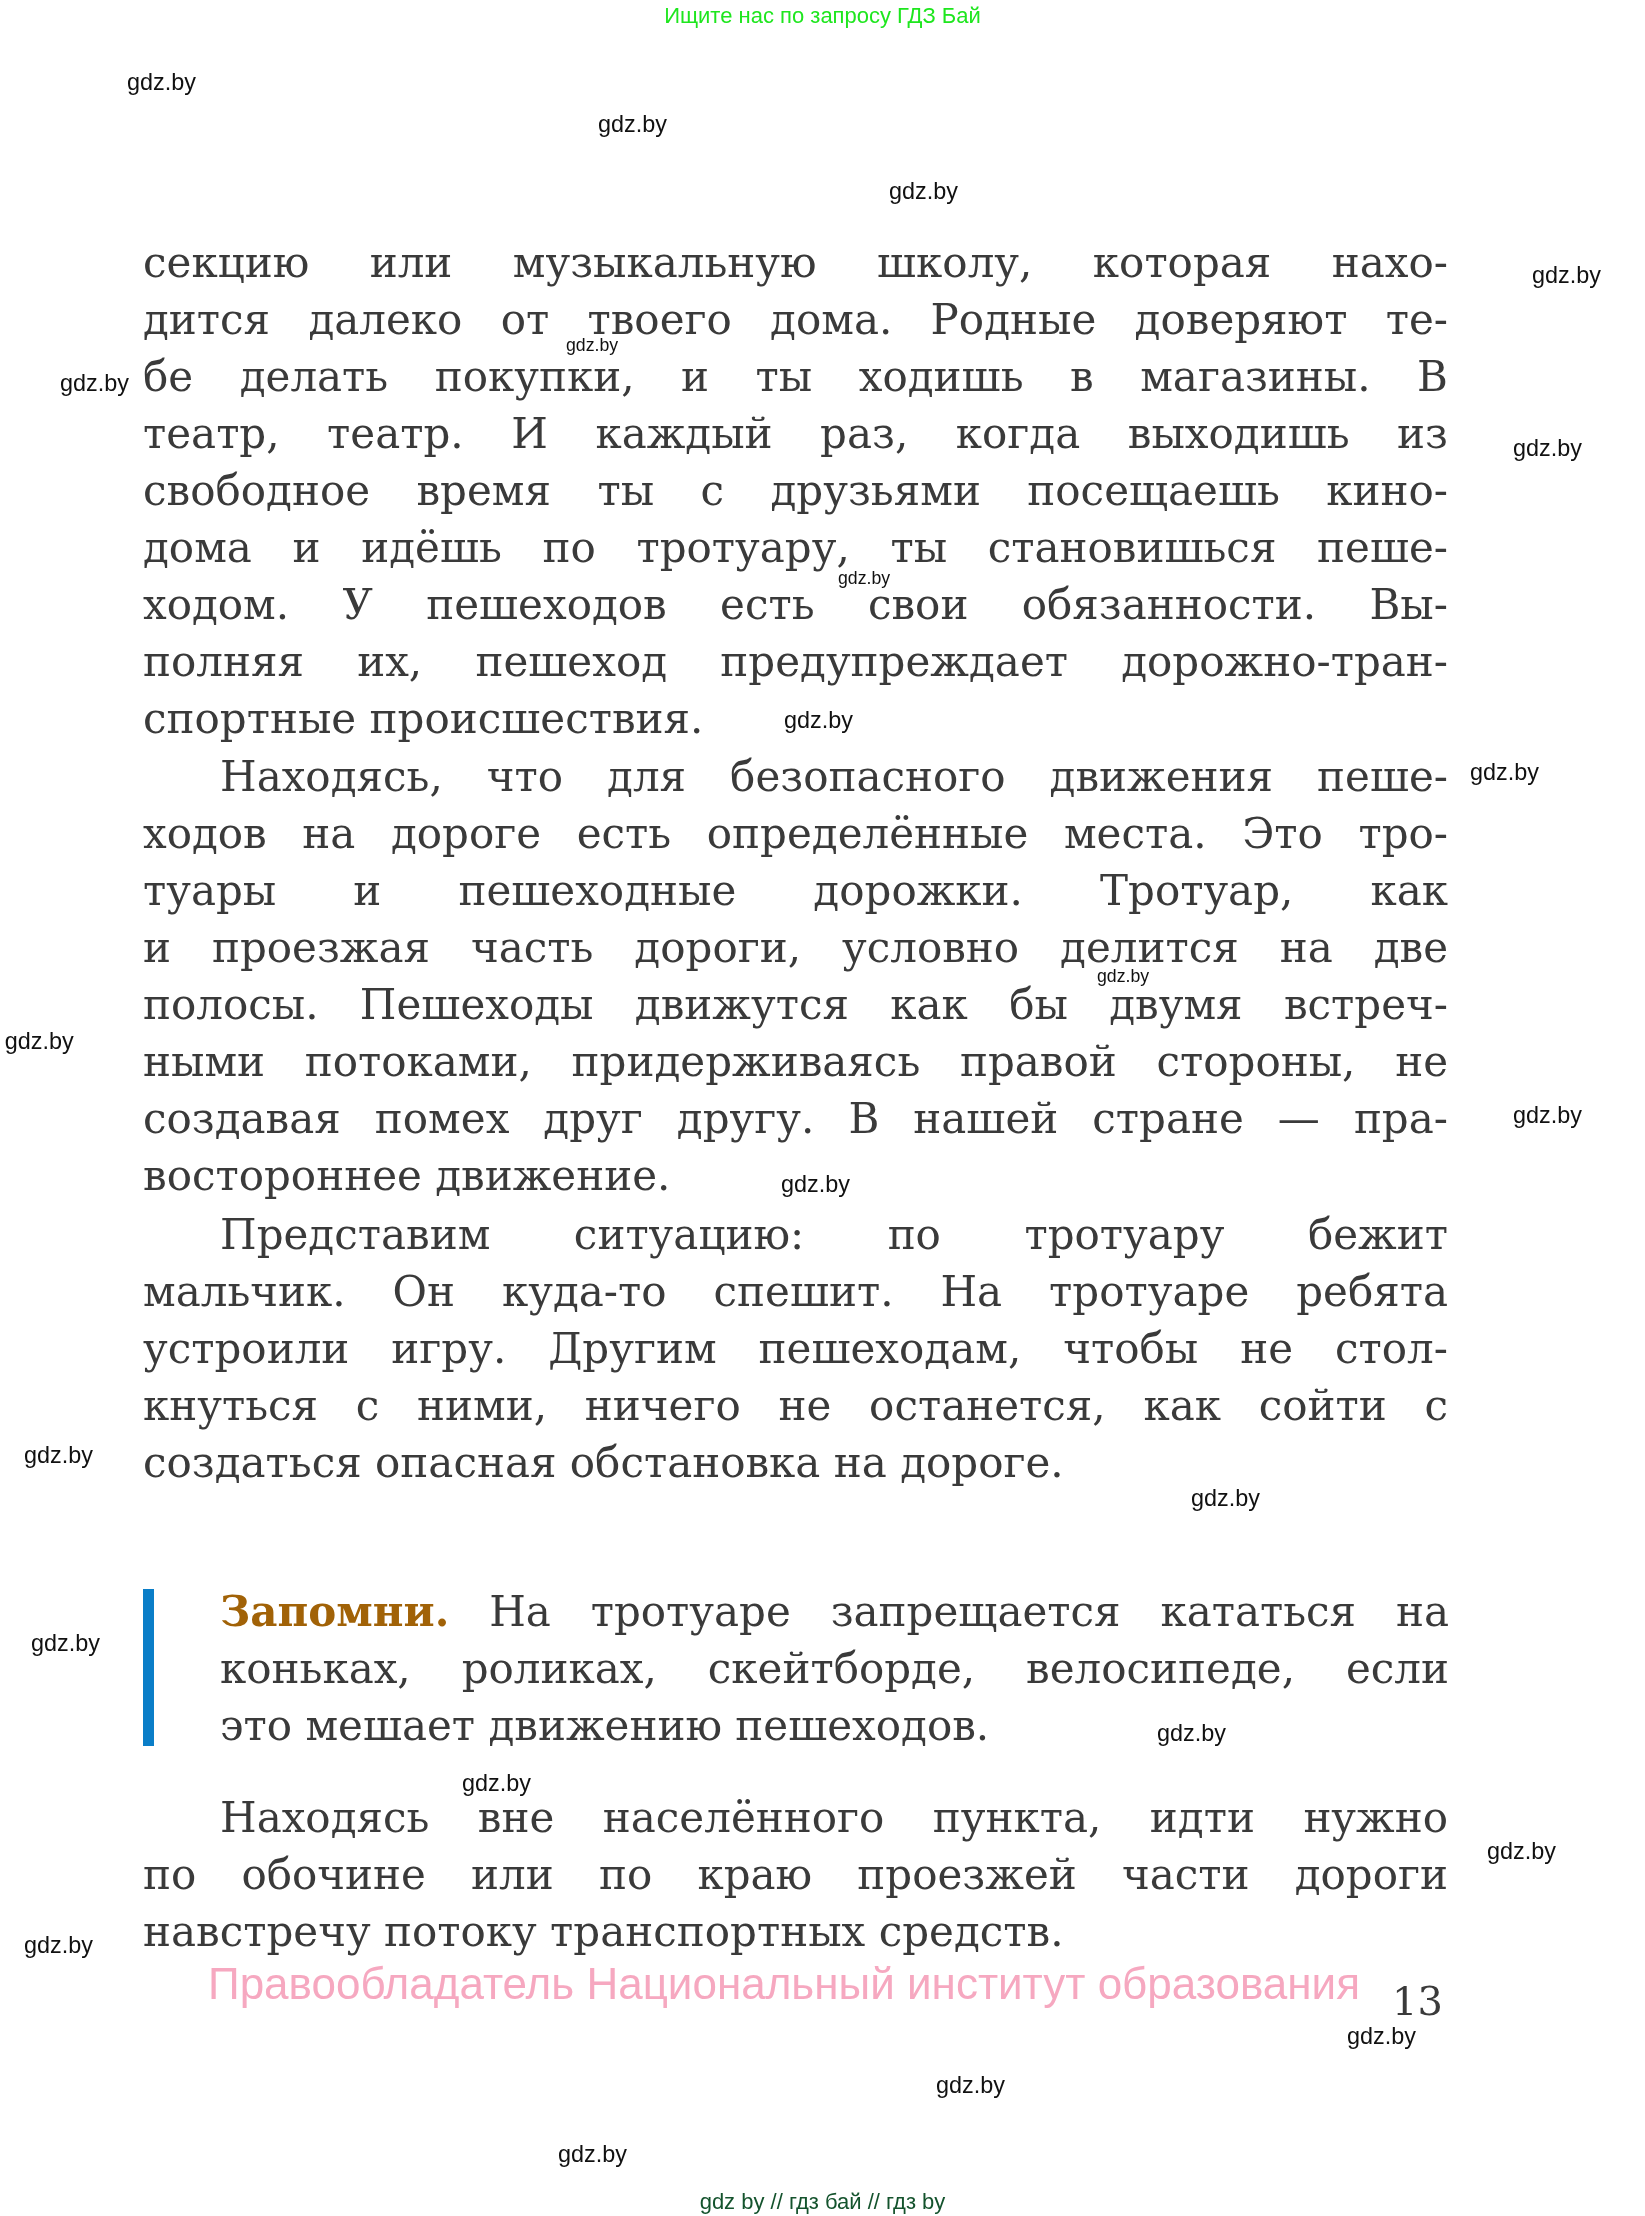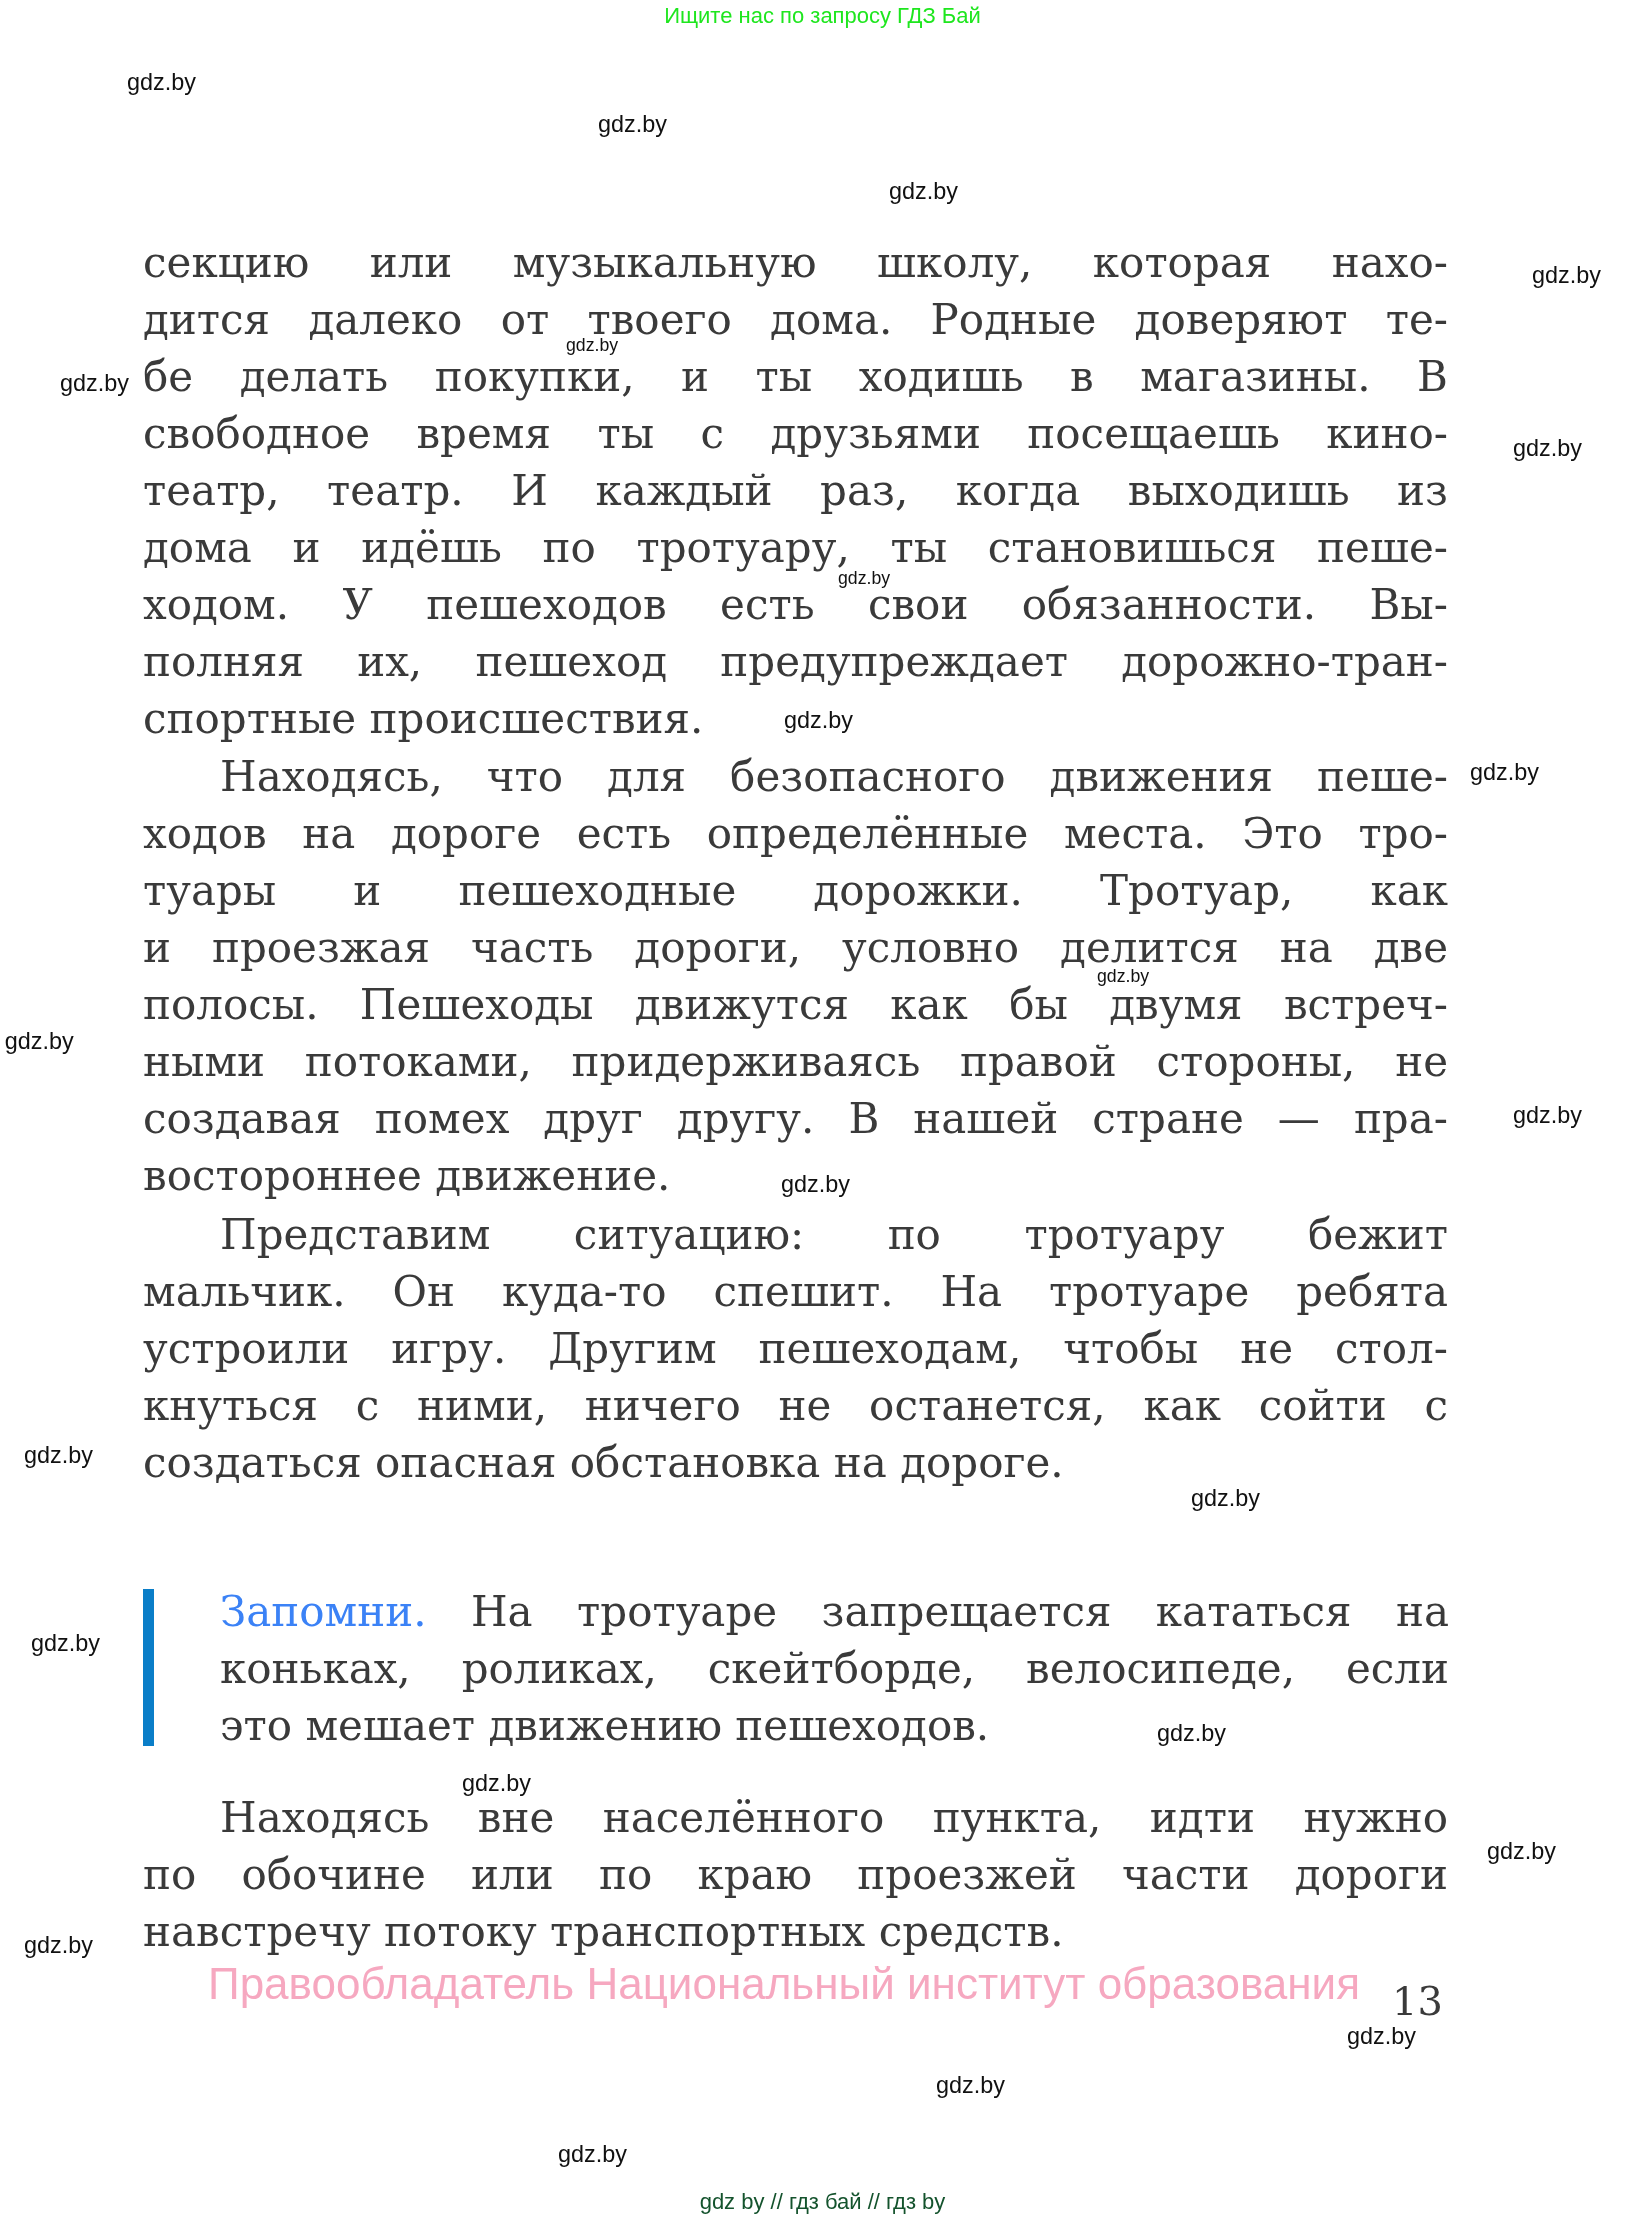--- a/index.html
+++ b/index.html
@@ -20,21 +20,21 @@
   }
   .line { display: block; height: 57px; text-align: justify; text-align-last: justify; white-space: nowrap; }
   .line.last { text-align-last: left; }
   .line.indent { padding-left: 77px; }
   .note-block { position: absolute; left: 143px; top: 1583px; width: 1305px; height: 165px; }
   .note-bar { position: absolute; left: 0; top: 6.4px; width: 11.3px; height: 157px; background: #0a7ec8; }
   .note-text {
     position: absolute; left: 77px; top: 0; width: 1229px;
     font-family: "DejaVu Serif", serif; font-size: 42px; color: #3a3a3a; line-height: 57px;
   }
-  .note-label { color: #3b82f6; font-weight: normal; }
+  .note-label { color: #a16207; font-weight: bold; }
   .copyright {
     position: absolute; left: 208px; top: 1959px; font-family: "Liberation Sans", sans-serif;
     font-size: 44px; color: #f6a8c0; white-space: nowrap;
   }
   .page-number {
     position: absolute; left: 1392px; top: 1978px; font-family: "DejaVu Serif", serif;
     font-size: 40px; color: #3a3a3a;
   }
   .footer-links {
     position: absolute; top: 2189px; left: 0; width: 1645px; text-align: center;
@@ -68,22 +68,22 @@
 <div class="wm" style="left:1487px;top:1840px">gdz.by</div>
 <div class="wm" style="left:24px;top:1934px">gdz.by</div>
 <div class="wm" style="left:1347px;top:2025px">gdz.by</div>
 <div class="wm" style="left:936px;top:2074px">gdz.by</div>
 <div class="wm" style="left:558px;top:2143px">gdz.by</div>
 
 <div class="body-text" style="top:234px">
   <span class="line">секцию или музыкальную школу, которая нахо-</span>
   <span class="line">дится далеко от твоего дома. Родные доверяют те-</span>
   <span class="line">бе делать покупки, и ты ходишь в магазины. В</span>
+  <span class="line">театр, театр. И каждый раз, когда выходишь из</span>
   <span class="line">свободное время ты с друзьями посещаешь кино-</span>
-  <span class="line">театр, театр. И каждый раз, когда выходишь из</span>
   <span class="line">дома и идёшь по тротуару, ты становишься пеше-</span>
   <span class="line">ходом. У пешеходов есть свои обязанности. Вы-</span>
   <span class="line">полняя их, пешеход предупреждает дорожно-тран-</span>
   <span class="line last">спортные происшествия.</span>
 </div>
 
 <div class="body-text" style="top:748px">
   <span class="line indent">Находясь, что для безопасного движения пеше-</span>
   <span class="line">ходов на дороге есть определённые места. Это тро-</span>
   <span class="line">туары и пешеходные дорожки. Тротуар, как</span>

